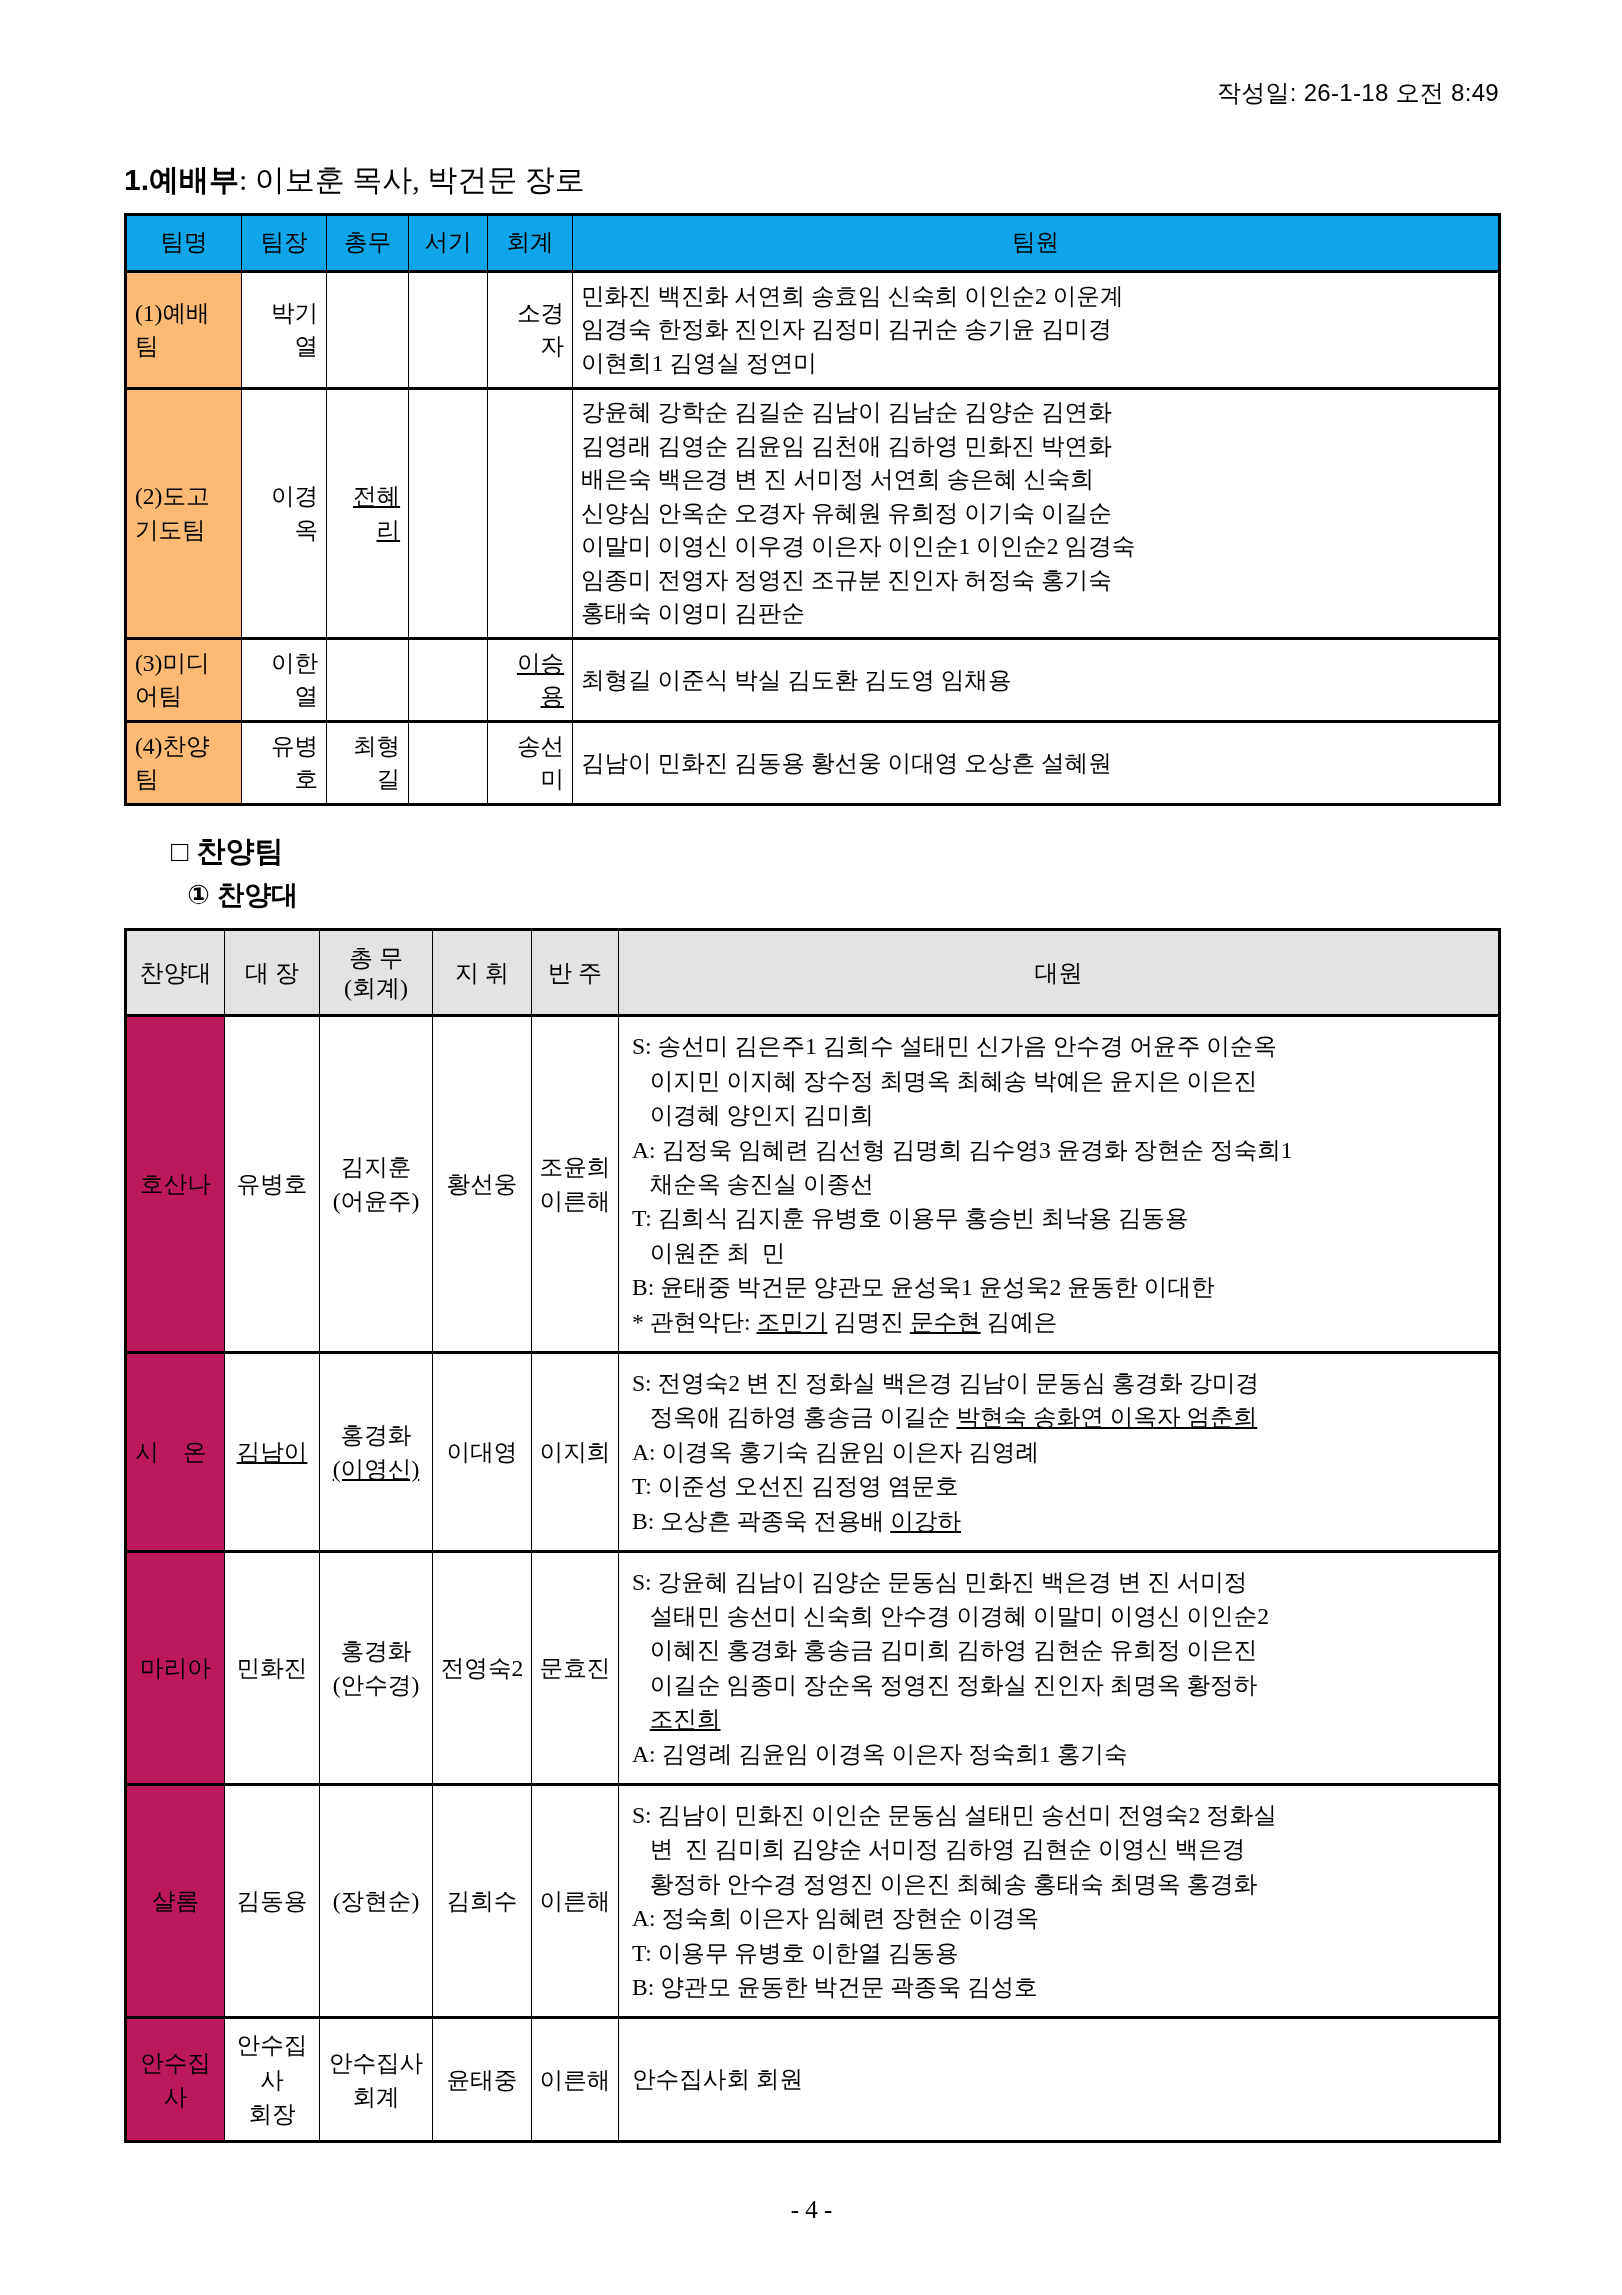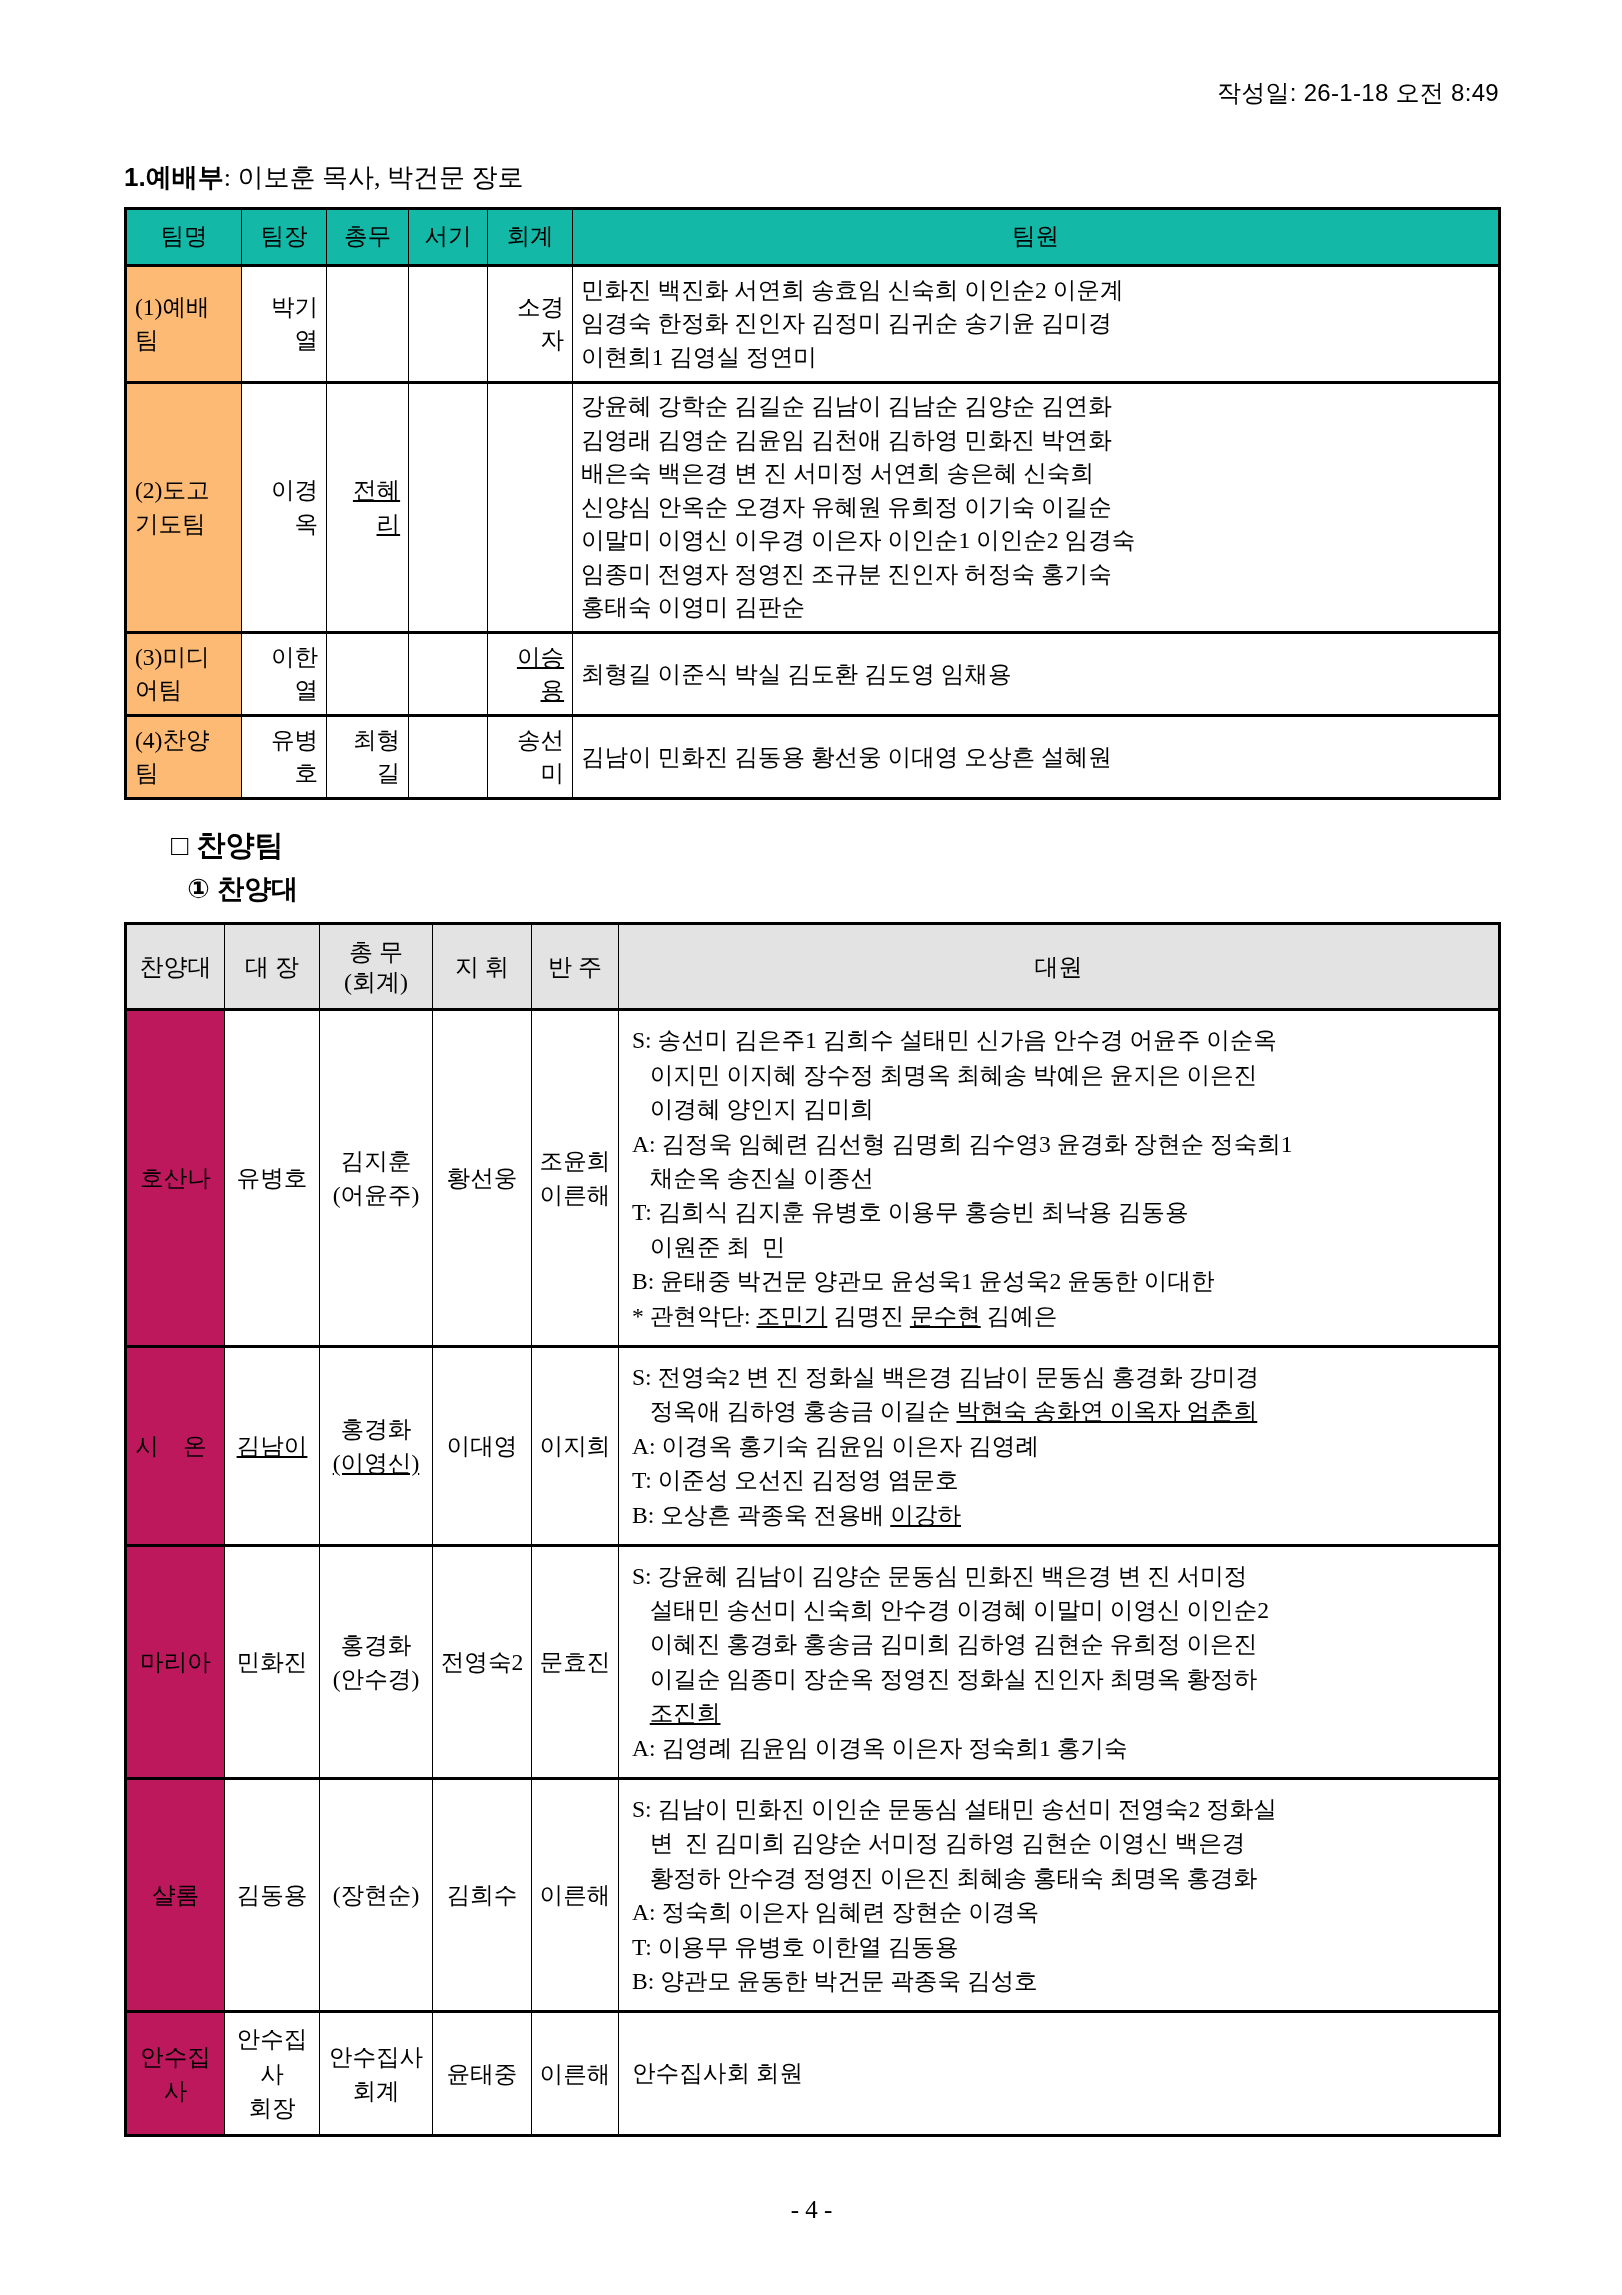--- a/index.html
+++ b/index.html
@@ -34,21 +34,21 @@
   }
 
   
   .h-section {
     font-size: 29.4px;
     letter-spacing: 1.3px;
     margin: 0 0 7.9px 0;
     font-family: "Liberation Serif", "DejaVu Serif", serif;
   }
   .h-sub {
-    font-size: 26px;
+    font-size: 30px;
     font-weight: bold;
     margin: 0 0 11.8px 0;
     font-family: "Liberation Sans", "DejaVu Sans", sans-serif;
   }
   .h-sub .plain {
     font-weight: normal;
     font-family: "Liberation Serif", "DejaVu Serif", serif;
   }
 
   .h-box {
@@ -75,21 +75,21 @@
     border: 3.3px solid #000;
   }
   table.org th, table.org td {
     border: 1.3px solid #000;
     padding: 6.5px 7.9px;
     font-size: 23.6px;
     line-height: 1.42;
     vertical-align: middle;
   }
   table.org thead th {
-    background: #14b8a6;
+    background: #0ea5e9;
     border-bottom: 3.3px solid #000;
     text-align: center;
     font-weight: normal;
     padding: 10.5px 6.5px;
   }
   table.org tbody tr td {
     border-bottom: 3.3px solid #000;
   }
   td.name-col {
     background: #fdba74;

